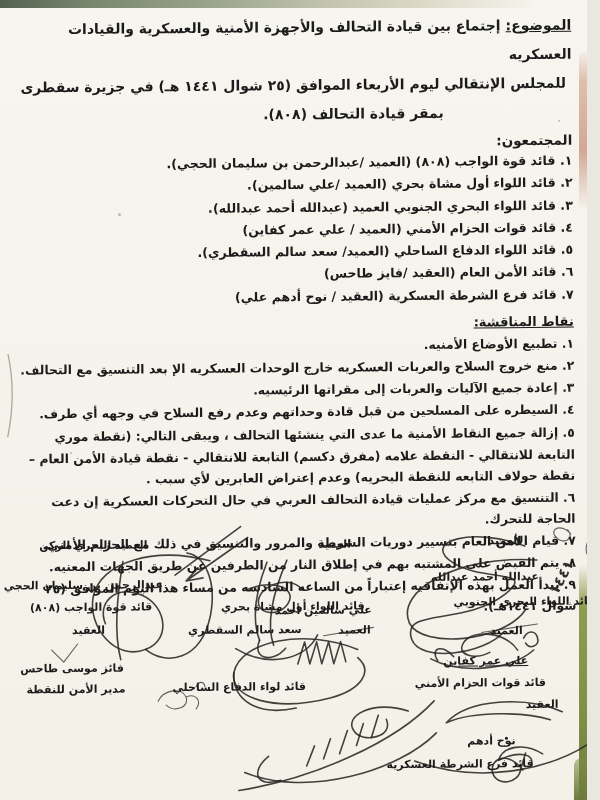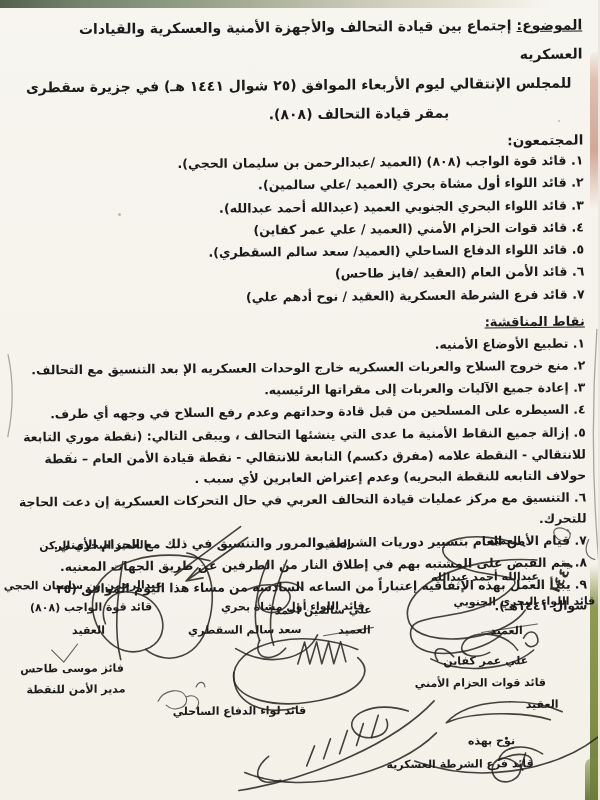--- a/index.html
+++ b/index.html
@@ -1,18 +1,18 @@
 <!DOCTYPE html>
 <html lang="ar"><head>
 <meta charset="utf-8">
 <style>
   html,body{margin:0;padding:0;background:#e9e7df;}
   .page{position:relative;width:587px;height:800px;overflow:hidden;
         background:linear-gradient(180deg,#f7f5ef 0%,#f4f2ea 60%,#f3f1e8 100%);
-        font-family:"DejaVu Sans",sans-serif;color:#1b1b1b;padding-left:11px;}
+        font-family:"DejaVu Sans",sans-serif;color:#1b1b1b;}
   
   .edge-top{position:absolute;top:0;left:0;width:100%;height:8px;
         background:linear-gradient(90deg,#55604f 0%,#76846e 14%,#97a189 34%,#bfc1ad 54%,#ddd9c8 72%,rgba(243,241,232,0) 92%);}
   .edge-right-pink{position:absolute;right:0;top:52px;width:8px;height:158px;border-radius:5px 0 0 5px;
         background:linear-gradient(180deg,rgba(228,196,180,.15) 0%,#e0bfae 18%,#d2a795 62%,rgba(210,167,149,0) 100%);}
   .edge-right-green{position:absolute;right:0;top:565px;width:8px;height:235px;
         background:linear-gradient(180deg,rgba(154,169,94,0) 0%,#8e9c50 18%,#7f8f46 65%,#6d7c3c 100%);}
   .edge-right-green-corner{position:absolute;right:0;top:758px;width:13px;height:42px;border-radius:8px 0 0 0;
         background:linear-gradient(180deg,rgba(127,143,70,.5),#6d7c3c);}
   .speck{position:absolute;background:#8a8a82;border-radius:50%;opacity:.55;}
@@ -85,32 +85,32 @@
         <div class="li">٩. يبدأ العمل بهذه الإتفاقيه إعتباراً من الساعه السادسه من مساء هذا اليوم الموافق (٢٥ شوال ١٤٤١هـ).</div>
       </div>
     </div>
 
     <div class="sig-layer">
 
       <div class="sig" style="left:468px;top:536px;width:64px;">العميد</div>
       <div class="sig" style="left:412px;top:572px;width:136px;">عبدالله أحمد عبدالله</div>
       <div class="sig" style="left:450px;top:597px;width:140px;">قائد اللواء البحري الجنوبي</div>
       <div class="sig" style="left:474px;top:626px;width:54px;">العميد</div>
-      <div class="sig" style="left:432px;top:656px;width:96px;">علي عمر كفاين</div>
+      <div class="sig" style="left:432px;top:656px;width:96px;text-decoration:underline;">علي عمر كفاين</div>
       <div class="sig" style="left:412px;top:678px;width:128px;">قائد قوات الحزام الأمني</div>
       <div class="sig" style="left:508px;top:700px;width:56px;">العقيد</div>
-      <div class="sig" style="left:448px;top:736px;width:74px;">نوح بهذه</div>
+      <div class="sig" style="left:448px;top:736px;width:74px;">نوح أدهم</div>
       <div class="sig" style="left:385px;top:759px;width:142px;">قائد فرع الشرطة العسكرية</div>
 
       <div class="sig" style="left:300px;top:538px;width:60px;">العميد</div>
       <div class="sig" style="left:268px;top:604px;width:100px;">علي سالمين أحمد</div>
       <div class="sig" style="left:215px;top:600px;width:145px;">قائد اللواء أول مشاة بحري</div>
       <div class="sig" style="left:320px;top:624px;width:58px;">العميد</div>
       <div class="sig" style="left:196px;top:623px;width:100px;">سعد سالم السقطري</div>
-      <div class="sig" style="left:190px;top:680px;width:110px;margin-top:24px;">قائد لواء الدفاع الساحلي</div>
+      <div class="sig" style="left:190px;top:680px;width:110px;">قائد لواء الدفاع الساحلي</div>
 
       <div class="sig" style="left:26px;top:537px;width:125px;">العميد البحري الركن</div>
       <div class="sig" style="left:10px;top:577px;width:148px;">عبدالرحمن بن سليمان الحجي</div>
       <div class="sig" style="left:32px;top:599px;width:115px;">قائد قوة الواجب (٨٠٨)</div>
       <div class="sig" style="left:58px;top:622px;width:50px;">العقيد</div>
       <div class="sig" style="left:18px;top:660px;width:100px;">فائز موسى طاحس</div>
       <div class="sig" style="left:20px;top:681px;width:100px;">مدير الأمن للنقطة</div>
     </div>
 
     <svg class="ink" width="600" height="800" viewBox="0 0 600 800">

